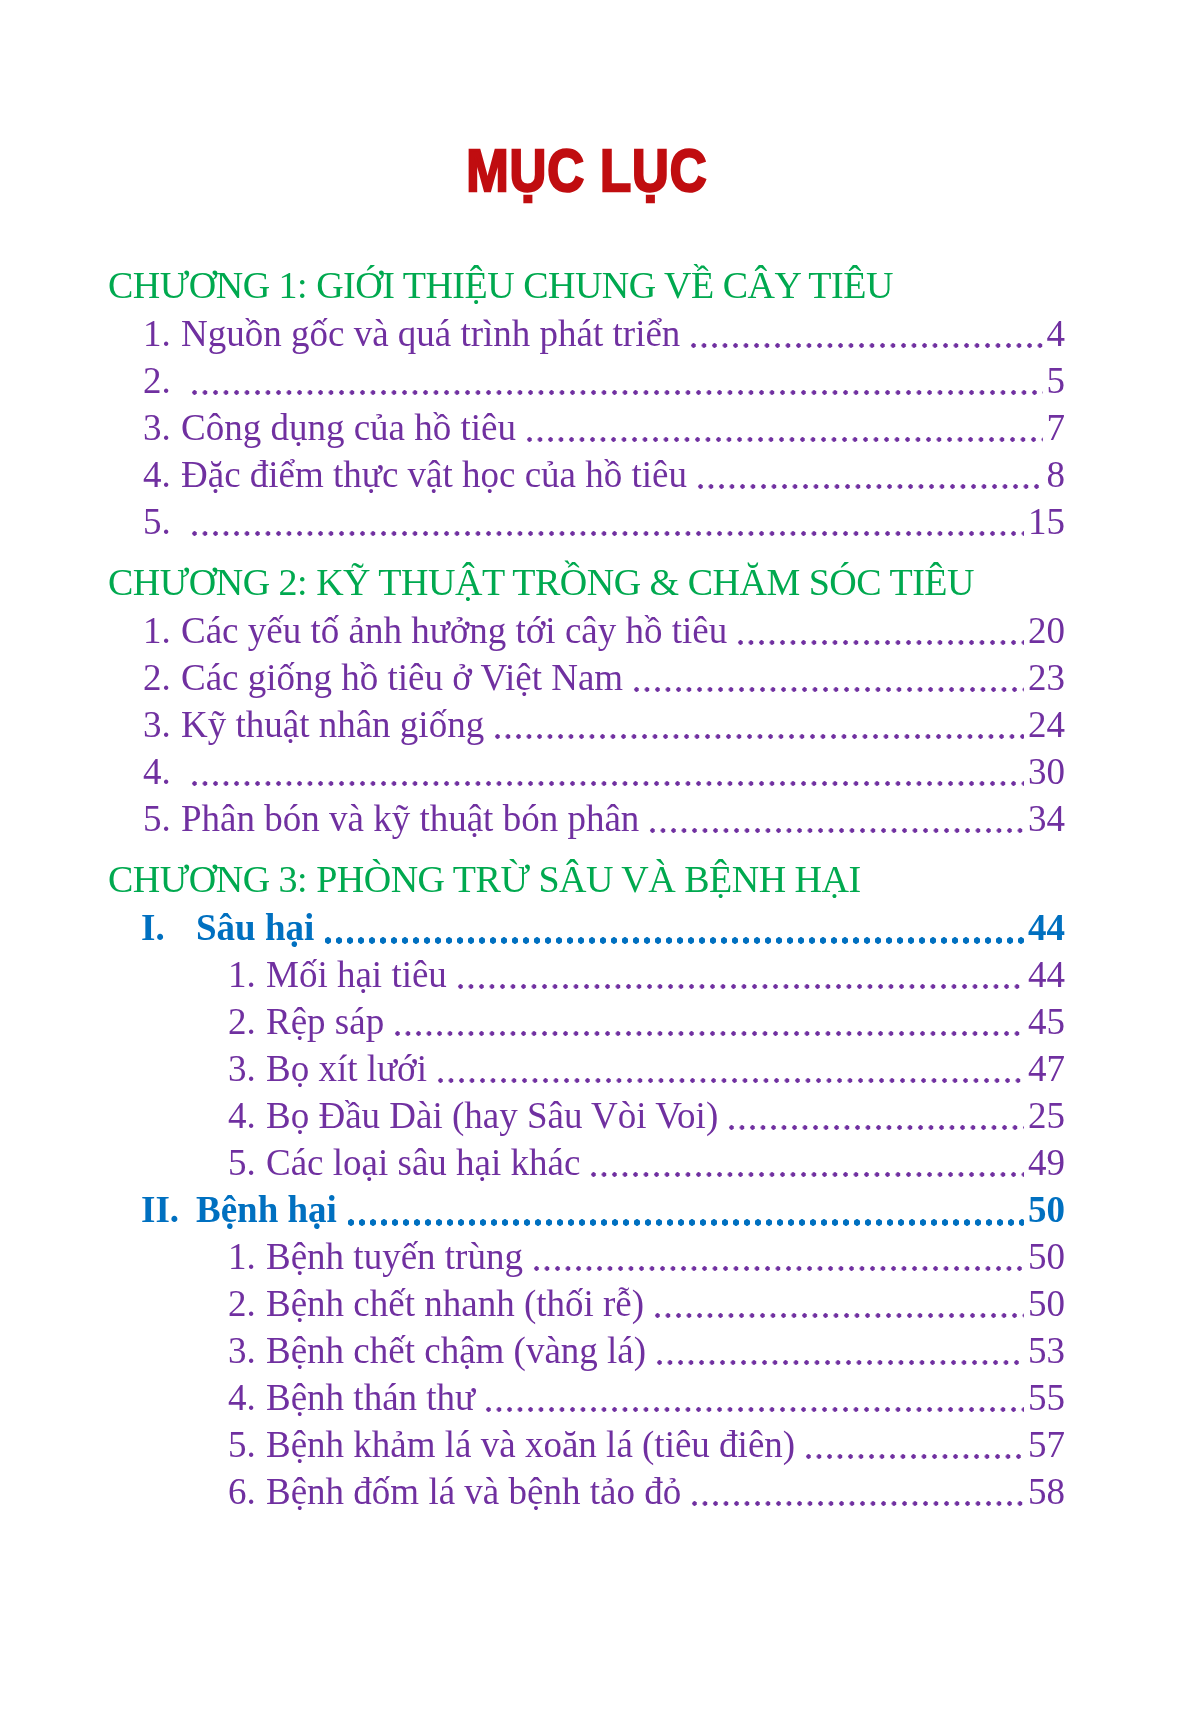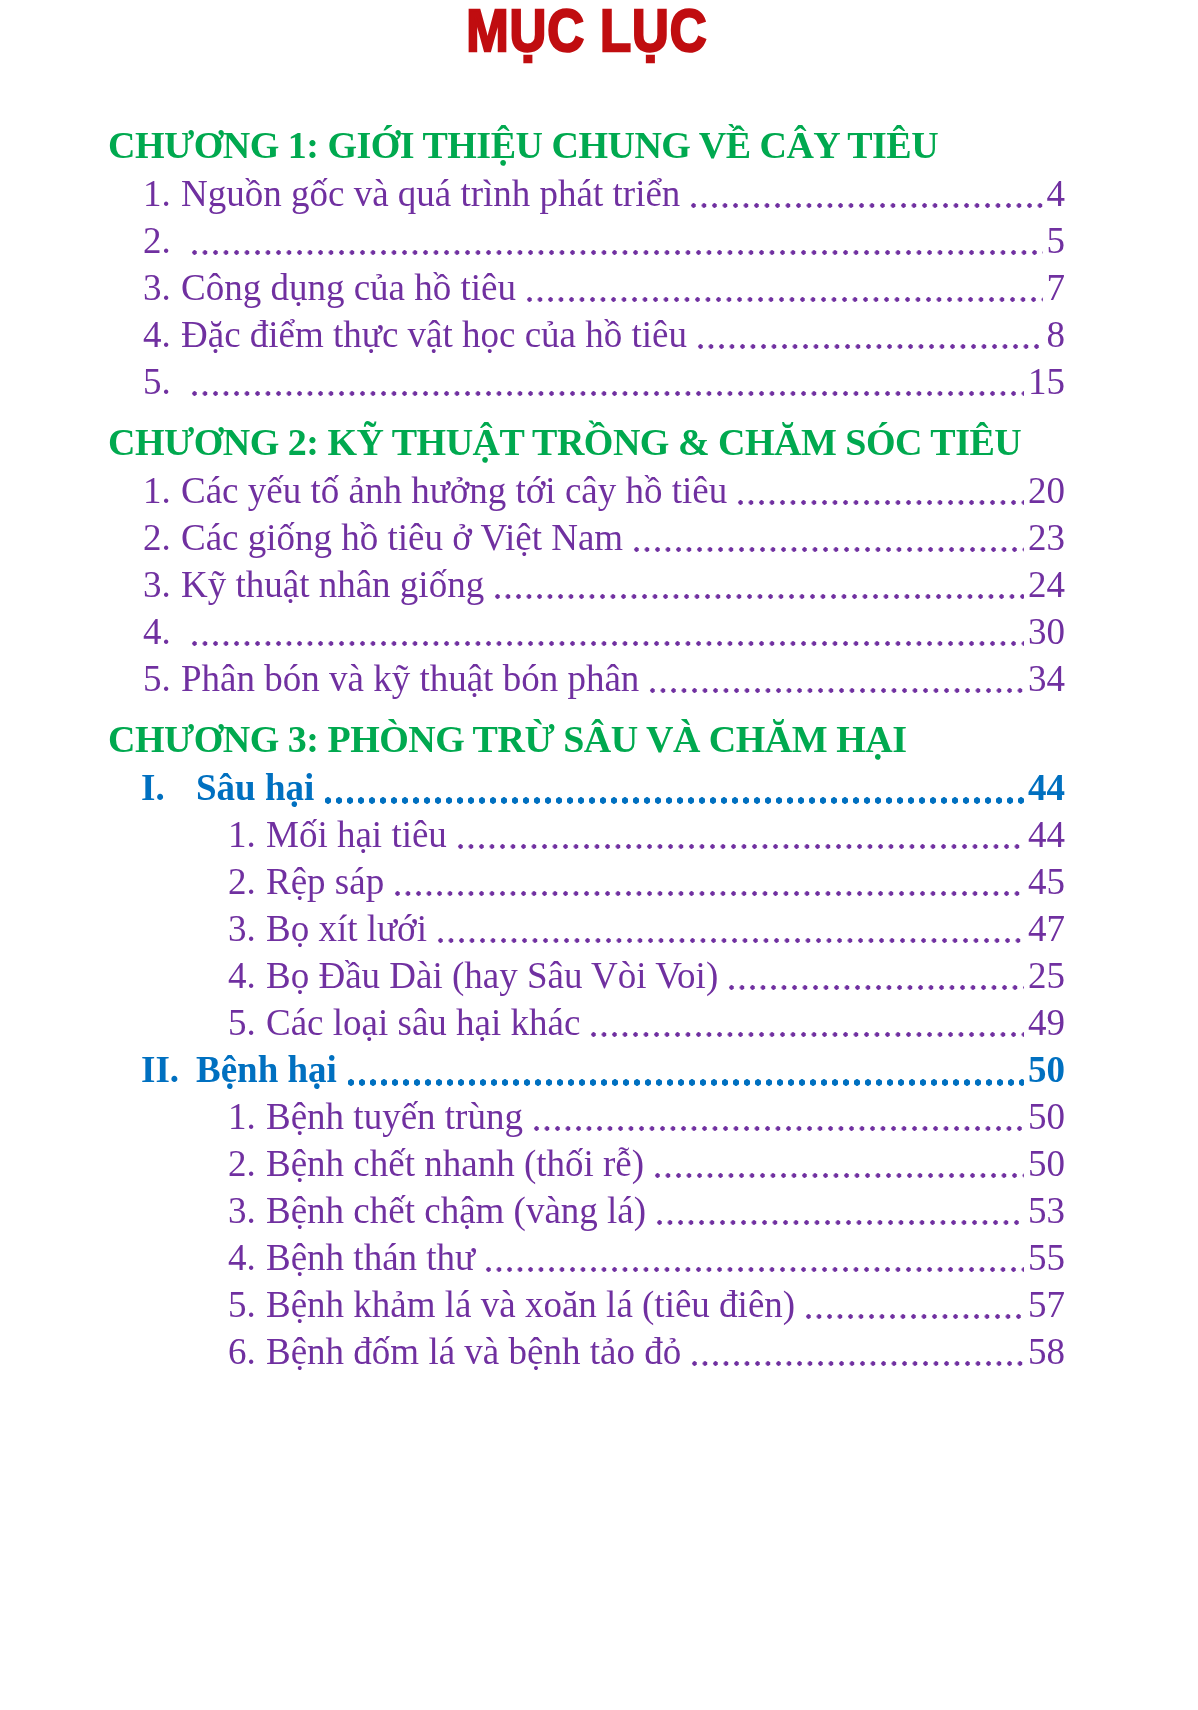--- a/index.html
+++ b/index.html
@@ -5,40 +5,41 @@
   * { margin: 0; padding: 0; box-sizing: border-box; }
   html, body {
     width: 1198px;
     height: 1710px;
     background: var(--background, #ffffff);
     font-family: "Liberation Serif", "DejaVu Serif", serif;
   }
   .page {
     width: 957px;
     margin-left: 108px;
+    padding-top: 140px;
   }
   .doc-title {
     text-align: center;
     margin-bottom: 58px;
     line-height: 62px;
     font-size: 60px;
   }
   .doc-title .title-inner {
     display: inline-block;
     color: var(--title-red, #C00D10);
     font-family: "Liberation Sans", "DejaVu Sans", sans-serif;
     font-weight: 700;
     -webkit-text-stroke: 2.4px currentColor;
     letter-spacing: 1px;
     transform: scaleX(0.85);
     transform-origin: center;
   }
   .chapter-heading {
     color: var(--heading-green, #00A94F);
-    font-weight: 700;
+    font-weight: 400;
     font-size: 38px;
     line-height: 50px;
     margin-top: 12px;
     letter-spacing: -0.5px;
     white-space: nowrap;
   }
   .row {
     display: flex;
     align-items: baseline;
     font-size: 37px;
@@ -141,21 +142,21 @@
     </div>
     <div class="row item-l1">
       <span class="num">5.</span>
       <span class="label">Phân bón và kỹ thuật bón phân</span>
       <span class="leader"></span>
       <span class="pagenum">34</span>
     </div>
   </section>
 
   <section>
-    <h2 class="chapter-heading">CHƯƠNG 3: PHÒNG TRỪ SÂU VÀ CHĂM HẠI</h2>
+    <h2 class="chapter-heading">CHƯƠNG 3: PHÒNG TRỪ SÂU VÀ BỆNH HẠI</h2>
 
     <div class="row sec">
       <span class="num">I.</span>
       <span class="label">Sâu hại</span>
       <span class="leader"></span>
       <span class="pagenum">44</span>
     </div>
     <div class="row item-l2">
       <span class="num">1.</span>
       <span class="label">Mối hại tiêu</span>

